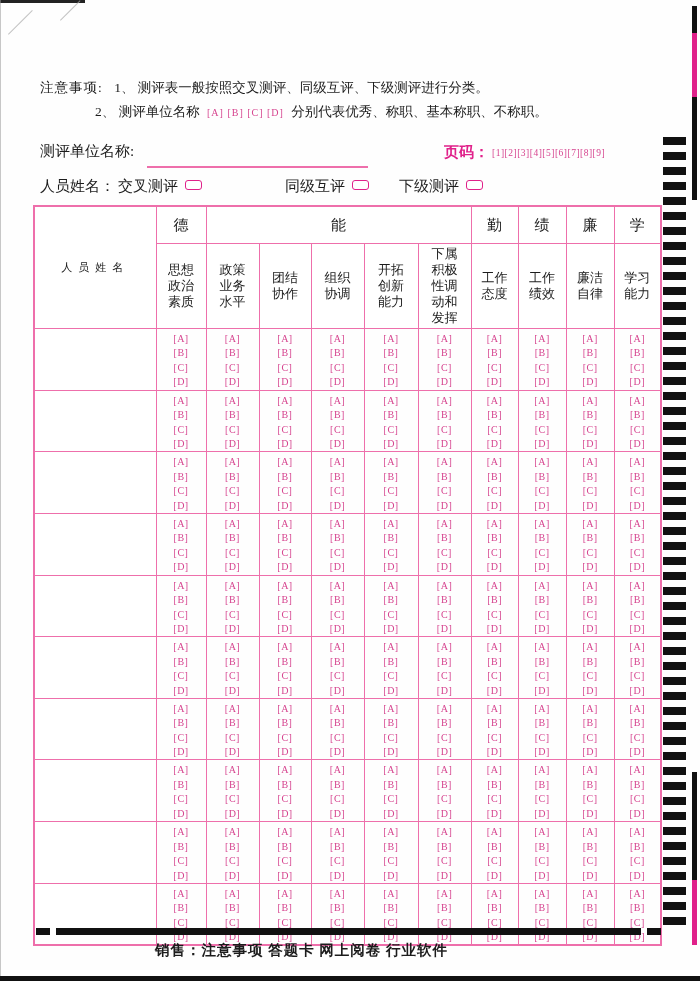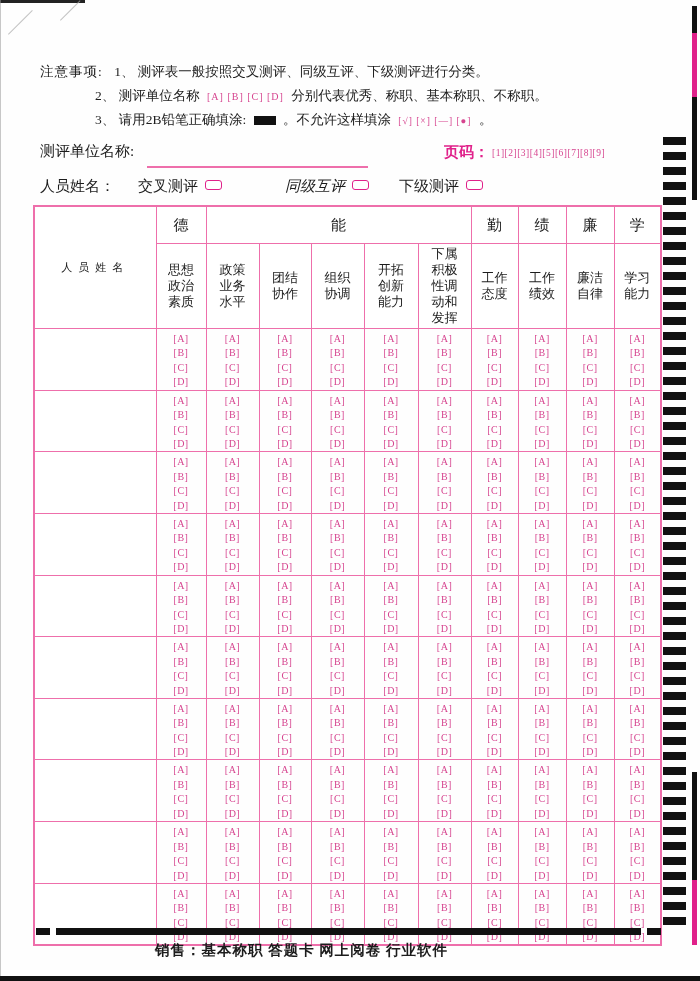--- a/index.html
+++ b/index.html
@@ -11,38 +11,38 @@
   .edge-top{position:absolute;left:0;top:0;width:85px;height:3px;background:#222;}
   .edge-left{position:absolute;left:0;top:0;width:1px;height:981px;background:#999;opacity:.55;}
   .diag{position:absolute;height:1px;background:#aaa;opacity:.7;transform:rotate(-45deg);transform-origin:left top;}
   .diag1{left:8px;top:34px;width:34px;}
   .diag2{left:60px;top:20px;width:28px;}
   .bottom-line{position:absolute;left:0;top:976px;width:700px;height:5px;background:#111;}
 
   
   .title{position:absolute;left:0;top:16px;width:100%;text-align:center;
     font-size:27px;font-weight:bold;letter-spacing:1px;}
-  .notes{position:absolute;left:40px;top:60px;width:620px;font-size:13.5px;line-height:23.5px;}
+  .notes{position:absolute;left:40px;top:76px;width:620px;font-size:13.5px;line-height:23.5px;}
   .notes .lbl{letter-spacing:1px;margin-right:8px;}
   .note-line{white-space:nowrap;}
   .note-indent{padding-left:55px;}
   .pink-opts{color:var(--pink_text,#d6448f);font-size:10px;letter-spacing:1px;margin:0 4px;}
   .fill-ok{display:inline-block;width:22px;height:9px;background:#111;vertical-align:middle;margin:0 4px;}
   .wrong-marks{color:var(--pink_text,#d6448f);font-size:9.5px;letter-spacing:1px;margin:0 4px;}
 
   
   .unit-row{position:absolute;left:40px;top:142px;font-size:15px;}
   .unit-line{position:absolute;left:147px;top:166px;width:221px;height:2px;background:var(--pink_border,#ee6fab);}
   .pageno-label{position:absolute;left:444px;top:143px;font-size:15px;font-weight:bold;color:var(--magenta_strong,#e0218a);}
   .pageno-opts{position:absolute;left:492px;top:148px;font-size:9.5px;letter-spacing:.5px;color:var(--pink_text,#d6448f);}
 
   
   .cat-label{position:absolute;left:40px;top:177px;font-size:15px;}
   .cat-item{position:absolute;top:177px;font-size:15px;white-space:nowrap;}
-  .cat1{left:138px;} .cat2{left:285px;font-style:italic;} .cat3{left:399px;}
+  .cat1{left:118px;} .cat2{left:285px;} .cat3{left:399px;}
   .chk{display:inline-block;width:15px;height:8px;border:1.5px solid var(--magenta_strong,#e0218a);
     border-radius:3px;margin-left:7px;vertical-align:1px;background:#fff;}
 
   
   .eval-table{position:absolute;left:33px;top:205px;width:627px;height:710px;
     border-collapse:collapse;table-layout:fixed;}
   .eval-table th,.eval-table td{border:1px solid var(--pink_border,#ee6fab);padding:0;}
   .eval-table{border:2px solid var(--pink_border,#ee6fab);}
   .eval-table th{font-weight:normal;text-align:center;vertical-align:middle;background:#fff;}
   .grp-th{height:36px;font-size:15px;}
@@ -85,28 +85,20 @@
     <div class="note-line">
       <span class="lbl">注意事项:</span>
       <span>1、</span>
       <span>测评表一般按照交叉测评、同级互评、下级测评进行分类。</span>
     </div>
     <div class="note-line note-indent">
       <span>2、</span>
       <span>测评单位名称</span>
       <span class="pink-opts">[A] [B] [C] [D]</span>
       <span>分别代表优秀、称职、基本称职、不称职。</span>
-    </div>
-    <div class="note-line note-indent">
-      <span>3、</span>
-      <span>请用2B铅笔正确填涂:</span>
-      <span class="fill-ok"></span>
-      <span>。不允许这样填涂</span>
-      <span class="wrong-marks">[√] [×] [—] [●]</span>
-      <span>。</span>
     </div>
   </div>
 
   <div class="unit-row">测评单位名称:</div>
   <div class="unit-line"></div>
   <div class="pageno-label">页码：</div>
   <div class="pageno-opts">[1][2][3][4][5][6][7][8][9]</div>
 
   <div class="cat-label">人员姓名：</div>
   <div class="cat-item cat1">
@@ -863,16 +855,16 @@
     </div>
   <div class="rbar rbar-b1"></div>
   <div class="rbar rbar-p1"></div>
   <div class="rbar rbar-b2"></div>
   <div class="rbar rbar-b3"></div>
   <div class="rbar rbar-p2"></div>
 
   <div class="bbar bbar-d1"></div>
   <div class="bbar bbar-main"></div>
   <div class="bbar bbar-d2"></div>
-  <div class="footer-text">销售：基本称职 答题卡 网上阅卷 行业软件</div>
+  <div class="footer-text">销售：注意事项 答题卡 网上阅卷 行业软件</div>
   <div class="bottom-line"></div>
 
 </div>
 
 </body></html>

